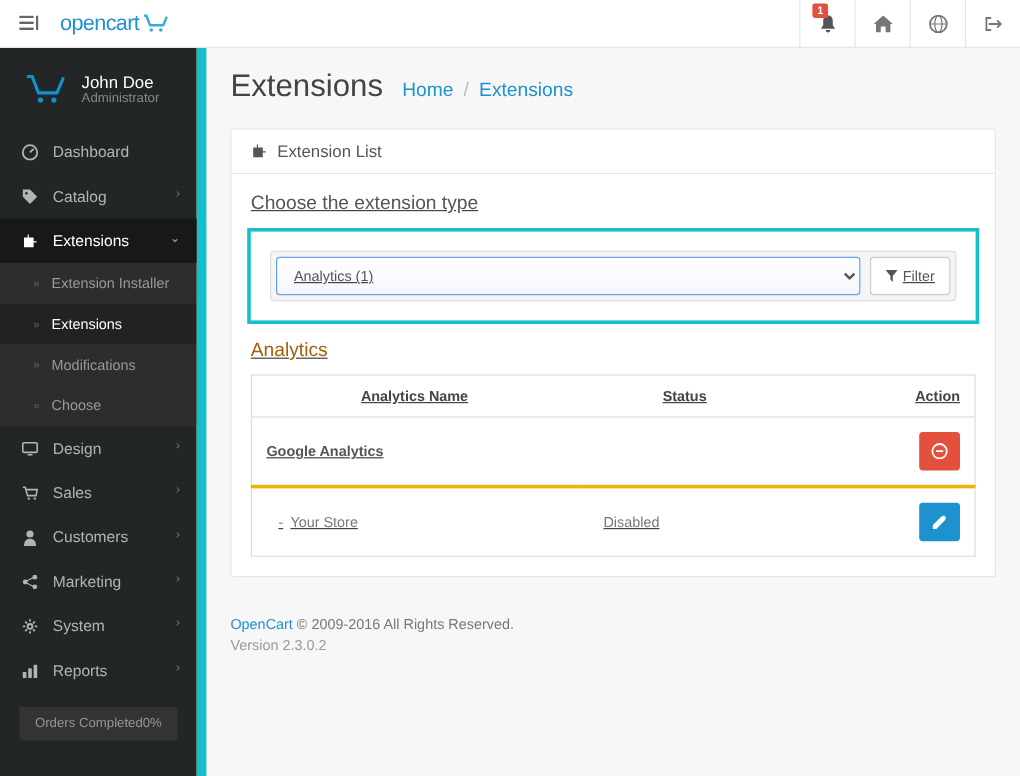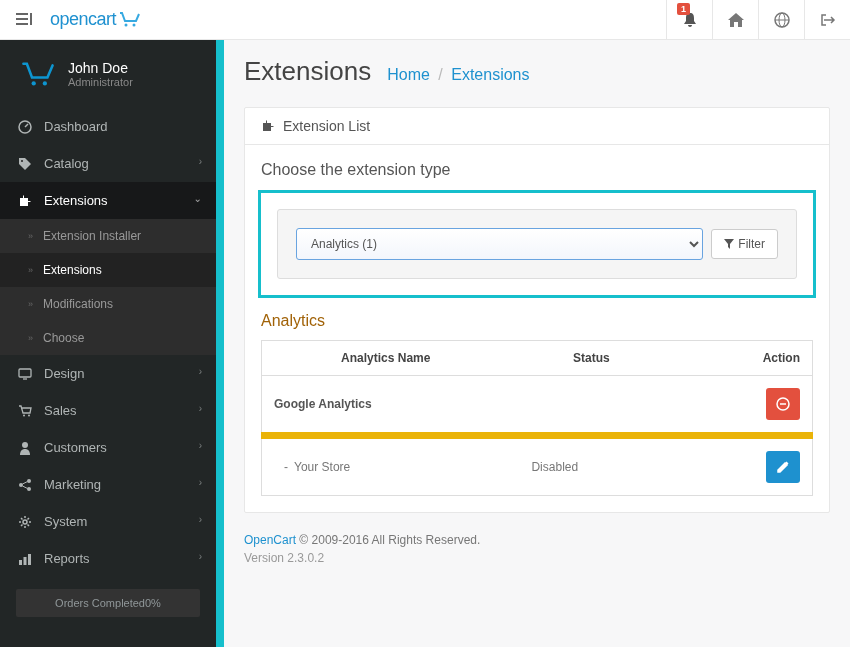--- a/index.html
+++ b/index.html
@@ -13,21 +13,21 @@
     .logo-text { font-weight: 500; font-size: 18px; color: #1f91d0; letter-spacing: -0.5px; }
     .logo-cart-icon { color: #36a9e1; margin-left: 2px; }
     .topbar-right { display: flex; align-items: center; height: 100%; }
     .topbar-btn { width: 46px; height: 40px; border-left: 1px solid #e7e7e7; display: flex; align-items: center; justify-content: center; cursor: pointer; color: #777; position: relative; }
     .badge { position: absolute; top: 3px; left: 10px; background: #e3503e; color: #fff; font-size: 9px; padding: 1px 4px; border-radius: 2px; font-weight: bold; }
     
     
     .container { display: flex; height: 607px; }
     
     
-    .sidebar { width: 216px; background: #222626; color: #ccc; overflow-y: auto; }
+    .sidebar { width: 164px; background: #222626; color: #ccc; overflow-y: auto; }
     .user-section { padding: 16px 16px 16px 20px; display: flex; align-items: center; gap: 12px; }
     .cart-avatar { width: 36px; height: 36px; display: flex; align-items: center; justify-content: center; }
     .user-info .username { color: #fff; font-size: 14px; font-weight: 400; }
     .user-info .role { color: #888; font-size: 11px; }
     
     .nav-item { display: flex; padding: 11px 16px; color: #b0b5b5; cursor: pointer; font-size: 13px; position: relative; }
     .nav-item.active { background: #171819; color: #fff; }
     .nav-item .nav-icon { width: 18px; margin-right: 10px; display: flex; align-items: center; justify-content: center; }
     .nav-item .chevron { position: absolute; right: 14px; font-size: 10px; opacity: 0.6; }
     
@@ -43,37 +43,37 @@
     .main { flex: 1; background: #f7f7f8; display: flex; }
     .highlight-bar { width: 8px; background: #16bfcc; }
     .content { flex: 1; padding: 16px 20px; overflow-y: auto; }
     
     .page-head { display: flex; align-items: baseline; margin-bottom: 20px; gap: 16px; }
     .page-title { font-size: 26px; font-weight: 400; color: #444; }
     .breadcrumb { font-size: 16px; color: #999; }
     .breadcrumb a { color: #1e91cf; text-decoration: none; }
     .breadcrumb .sep { margin: 0 4px; color: #bbb; }
     
-    .panel { background: #fff; border: 1px solid #e7e7e7; border-radius: 2px; margin-bottom: 0; }
+    .panel { background: #fff; border: 1px solid #e7e7e7; border-radius: 2px; margin-bottom: 12px; }
     .panel-head { padding: 10px 16px; border-bottom: 1px solid #e7e7e7; display: flex; align-items: center; gap: 8px; color: #555; font-size: 14px; }
-    .panel-body { padding: 16px; }
+    .panel-body { padding: 16px; text-decoration: underline; }
     
     .section-title { font-size: 16px; color: #555; margin-bottom: 14px; }
     
     .highlight-box { border: 3px solid #16bfcc; padding: 16px; margin: -3px; margin-bottom: 14px; }
-    .filter-row { background: #f5f5f5; border: 1px solid #ddd; border-radius: 3px; padding: 18px; display: flex; gap: 8px; align-items: center; }
+    .filter-row { background: #f5f5f5; border: 1px solid #ddd; border-radius: 3px; padding: 4px; display: flex; gap: 8px; }
     .filter-row select { flex: 1; padding: 7px 10px; border: 1px solid #69a4e0; border-radius: 3px; font-size: 12px; color: #555; background: linear-gradient(#fff, #f3f6fc); }
     .filter-btn { padding: 7px 12px; border: 1px solid #ccc; background: #fff; border-radius: 3px; cursor: pointer; font-size: 12px; color: #555; display: flex; align-items: center; gap: 4px; }
     
     .table-title { font-size: 16px; color: #a16207; margin-bottom: 10px; }
     
     table { width: 100%; border-collapse: collapse; border: 1px solid #ddd; }
     th { text-align: center; padding: 10px 12px; border-bottom: 1px solid #ddd; font-weight: bold; font-size: 12px; color: #444; }
     th.right, td.right { text-align: right; }
-    td { padding: 12px; border-bottom: 7px solid #eab308; font-size: 12px; color: #555; }
+    td { padding: 12px; border-bottom: 3px solid #eab308; font-size: 12px; color: #555; }
     tr:last-child td { border-bottom: none; }
     .row-name { font-weight: bold; }
     .sub-row td { padding-left: 22px; color: #777; }
     .sub-row .dash { margin-right: 6px; }
     
     .action-btn { width: 34px; height: 32px; border-radius: 3px; display: inline-flex; align-items: center; justify-content: center; cursor: pointer; color: #fff; border: none; }
     .btn-danger { background: #e3503e; }
     .btn-primary { background: #1e91cf; }
     
     .footer { text-align: left; padding: 20px 0; font-size: 12px; color: #777; }

